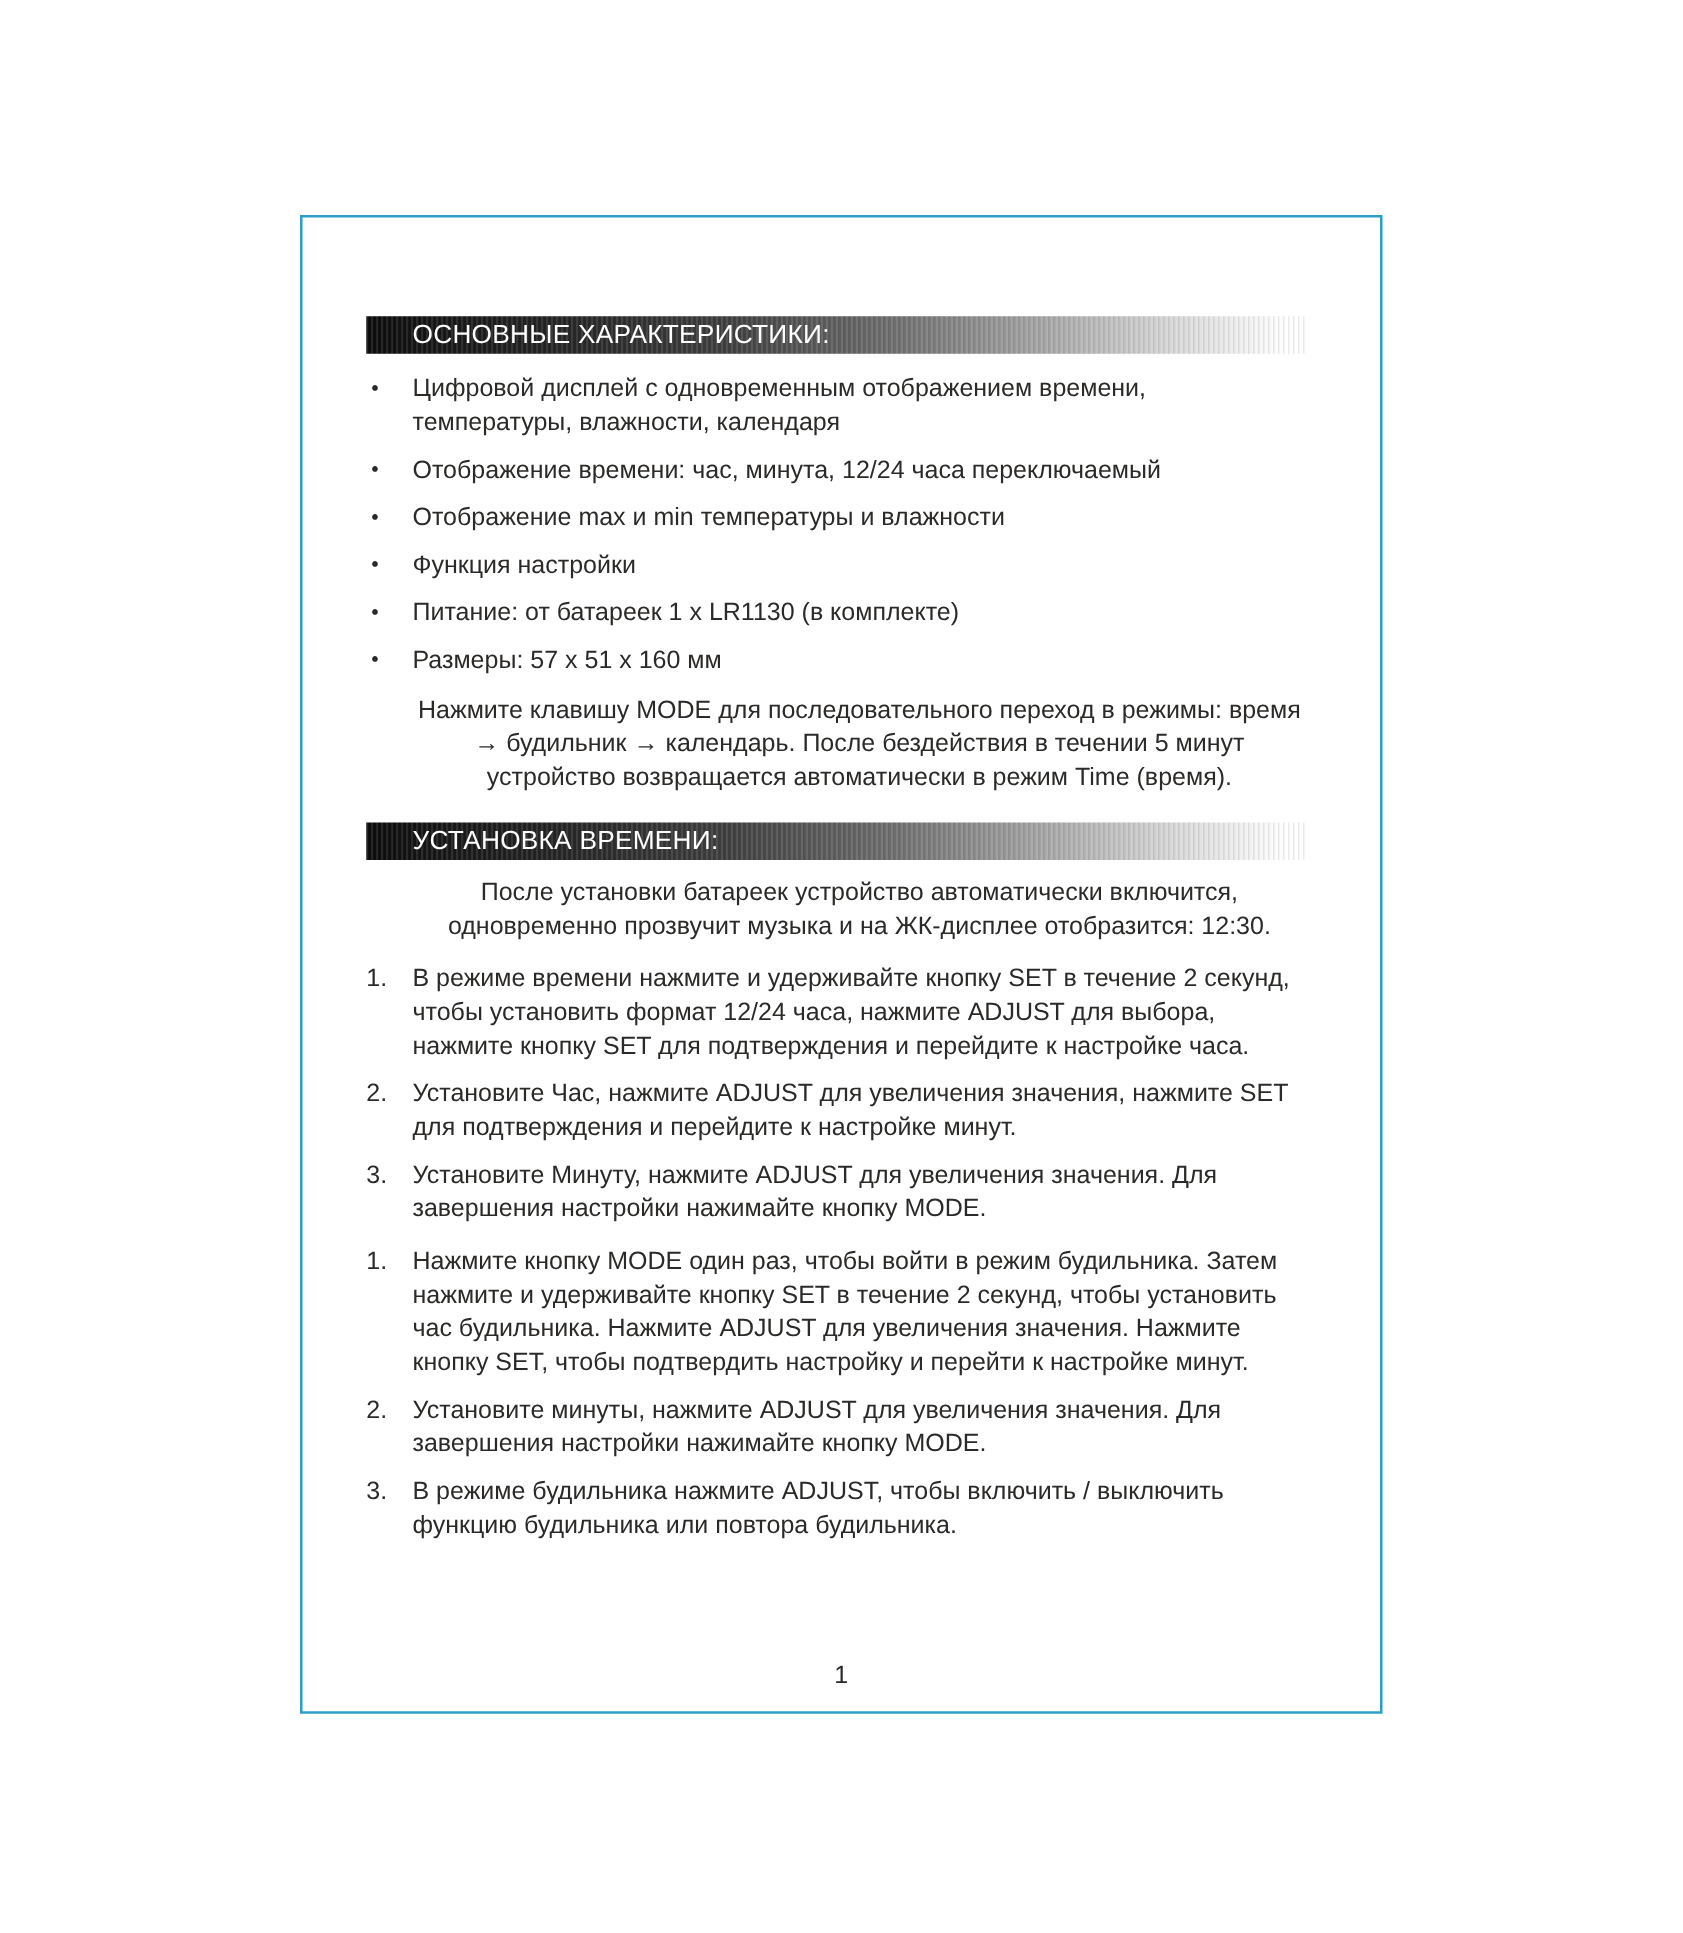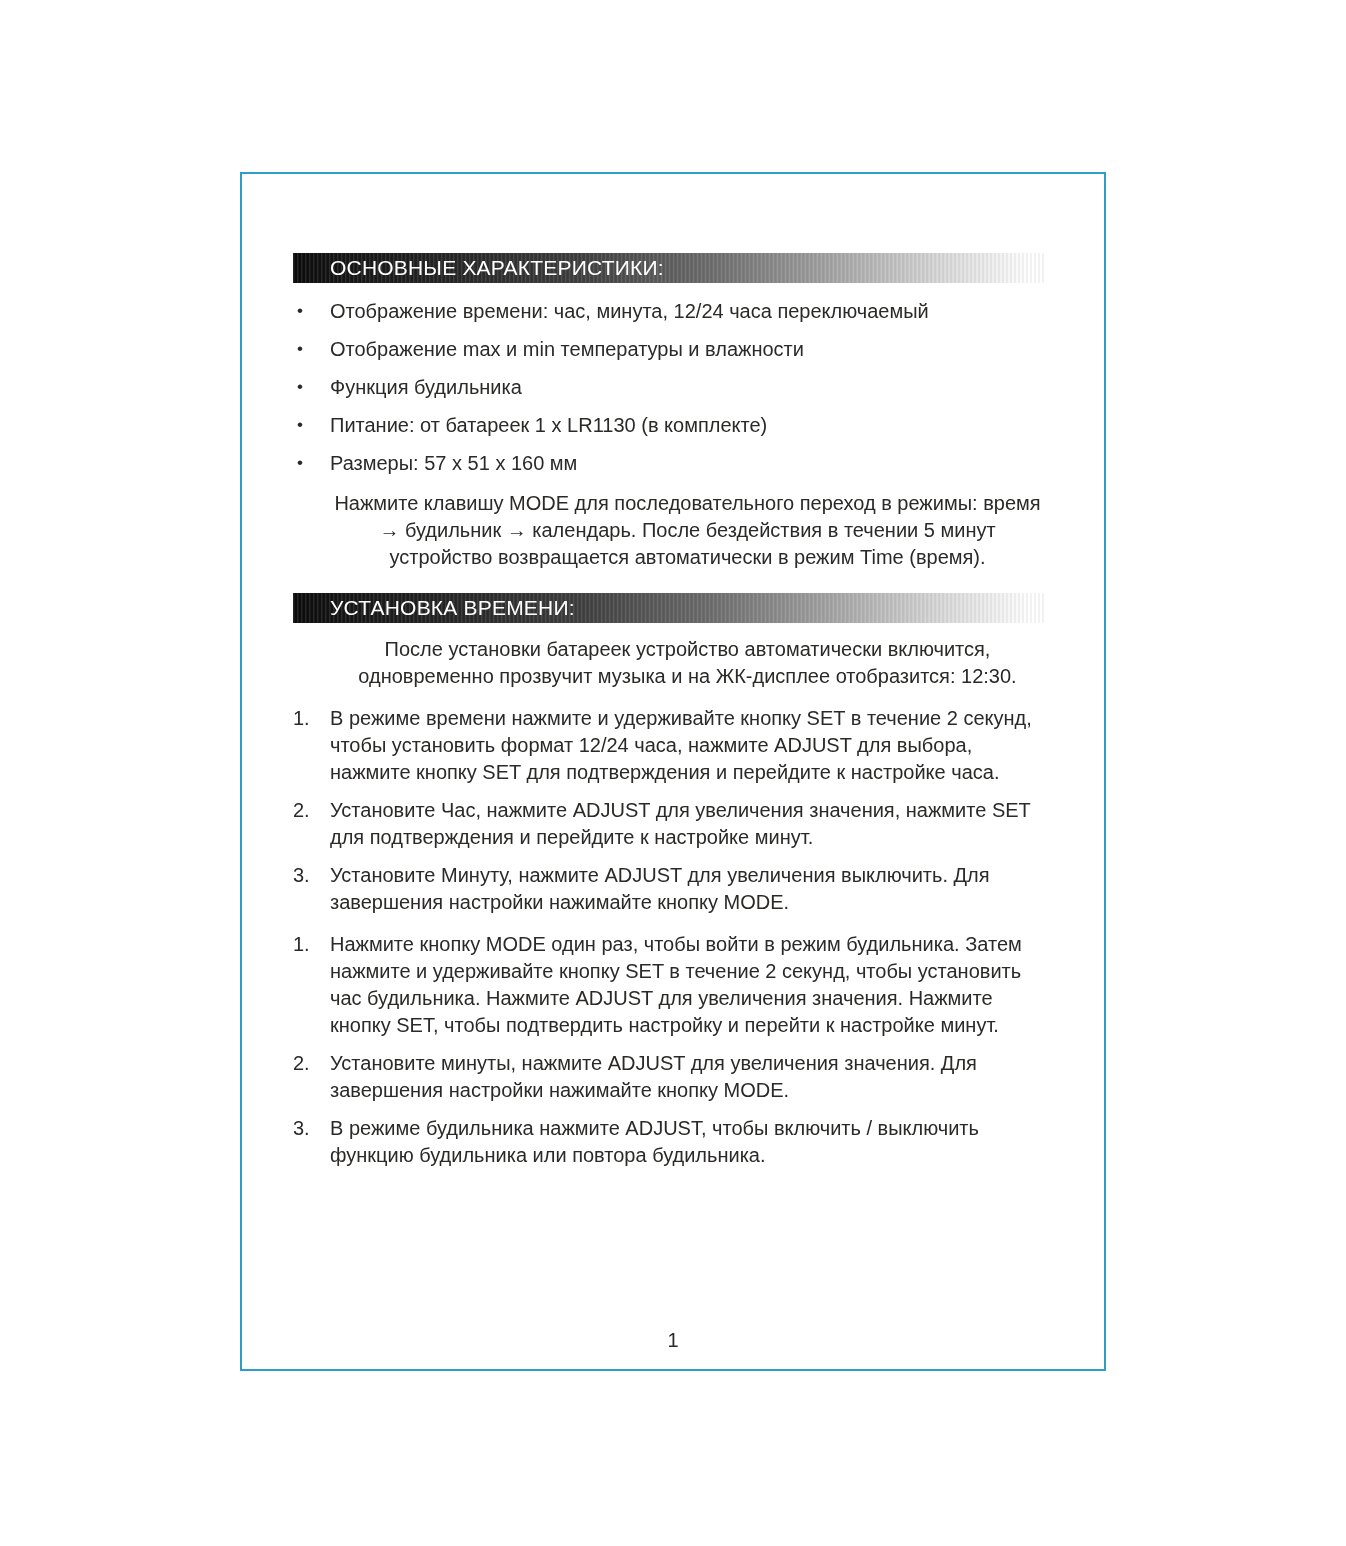--- a/index.html
+++ b/index.html
@@ -108,23 +108,24 @@
 <body>
 
 <div class="page">
   <div class="content">
 
     <div class="section-bar first">
       <span>ОСНОВНЫЕ ХАРАКТЕРИСТИКИ:</span>
     </div>
 
     <ul class="bullets">
+      <li><span>Цифровой дисплей с одновременным отображением времени, температуры, влажности, календаря</span></li>
       <li><span>Отображение времени: час, минута, 12/24 часа переключаемый</span></li>
       <li><span>Отображение max и min температуры и влажности</span></li>
-      <li><span>Функция будильника</span></li>
+      <li><span>Функция настройки</span></li>
       <li><span>Питание: от батареек 1 x LR1130 (в комплекте)</span></li>
       <li><span>Размеры: 57 x 51 x 160 мм</span></li>
     </ul>
 
     <p class="para">Нажмите клавишу MODE для последовательного переход в режимы: время → будильник → календарь. После бездействия в течении 5 минут устройство возвращается автоматически в режим Time (время).</p>
 
     <div class="section-bar">
       <span>УСТАНОВКА ВРЕМЕНИ:</span>
     </div>
 
@@ -134,21 +135,21 @@
       <li>
         <span class="num">1.</span>
         <span class="txt">В режиме времени нажмите и удерживайте кнопку SET в течение 2 секунд, чтобы установить формат 12/24 часа, нажмите ADJUST для выбора, нажмите кнопку SET для подтверждения и перейдите к настройке часа.</span>
       </li>
       <li>
         <span class="num">2.</span>
         <span class="txt">Установите Час, нажмите ADJUST для увеличения значения, нажмите SET для подтверждения и перейдите к настройке минут.</span>
       </li>
       <li>
         <span class="num">3.</span>
-        <span class="txt">Установите Минуту, нажмите ADJUST для увеличения выключить. Для завершения настройки нажимайте кнопку MODE.</span>
+        <span class="txt">Установите Минуту, нажмите ADJUST для увеличения значения. Для завершения настройки нажимайте кнопку MODE.</span>
       </li>
     </ol>
 
 
     <ol class="steps">
       <li>
         <span class="num">1.</span>
         <span class="txt">Нажмите кнопку MODE один раз, чтобы войти в режим будильника. Затем нажмите и удерживайте кнопку SET в течение 2 секунд, чтобы установить час будильника. Нажмите ADJUST для увеличения значения. Нажмите кнопку SET, чтобы подтвердить настройку и перейти к настройке минут.</span>
       </li>
       <li>

